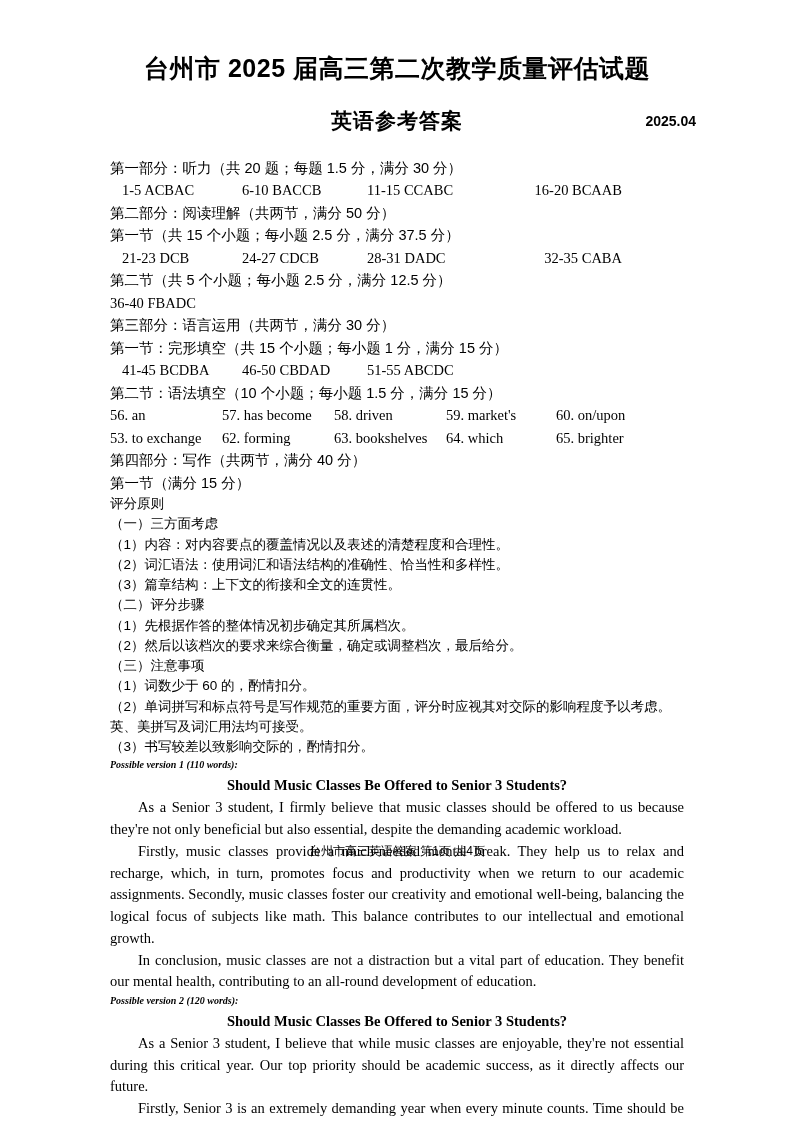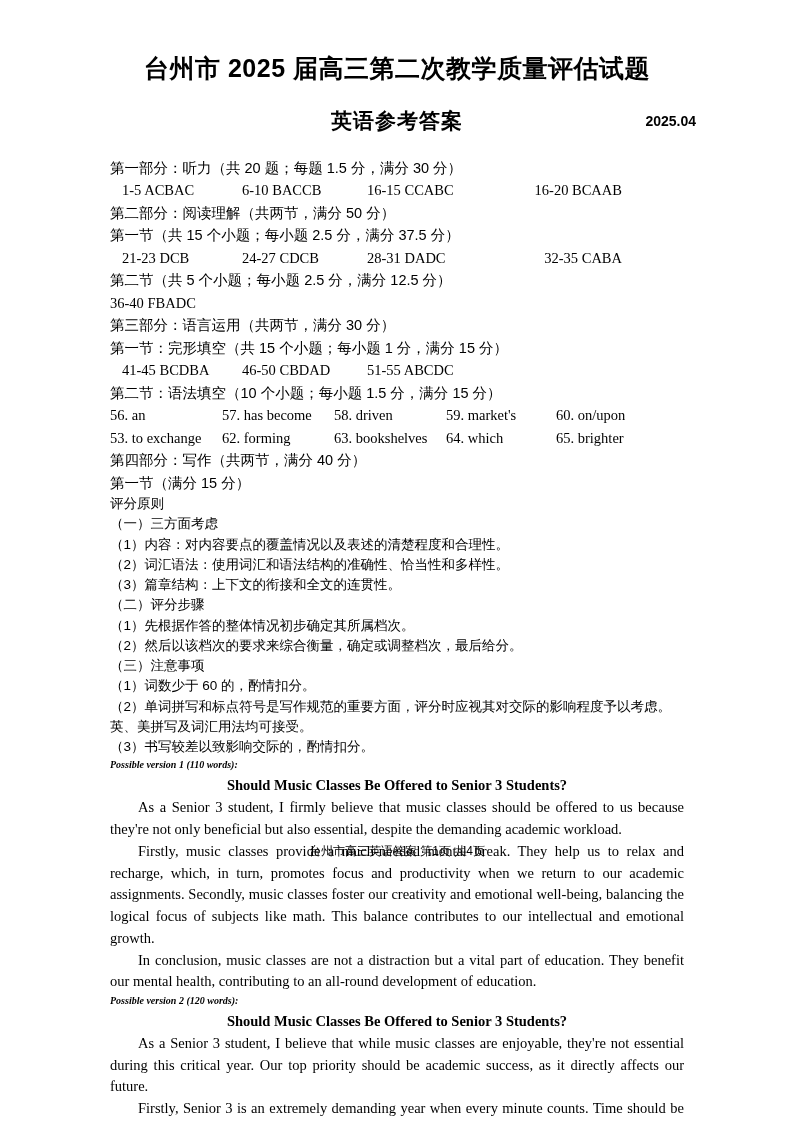--- a/index.html
+++ b/index.html
@@ -127,21 +127,21 @@
     <div class="doc-subtitle">英语参考答案</div>
     <div class="doc-date">2025.04</div>
   </div>
 
   <div class="body-block">
 
     <div class="line cn sec-head">第一部分：听力（共 20 题；每题 1.5 分，满分 30 分）</div>
     <div class="ans-line">
       <span class="col c0">1-5 ACBAC</span>
       <span class="col c1">6-10 BACCB</span>
-      <span class="col c2">16-15 CCABC</span>
+      <span class="col c2">11-15 CCABC</span>
       <span class="col c3">16-20 BCAAB</span>
     </div>
 
     <div class="line cn sec-head">第二部分：阅读理解（共两节，满分 50 分）</div>
     <div class="line cn sec-head">第一节（共 15 个小题；每小题 2.5 分，满分 37.5 分）</div>
     <div class="ans-line">
       <span class="col c0">21-23 DCB</span>
       <span class="col c1">24-27 CDCB</span>
       <span class="col c2">28-31 DADC</span>
       <span class="col c3">32-35 CABA</span>

